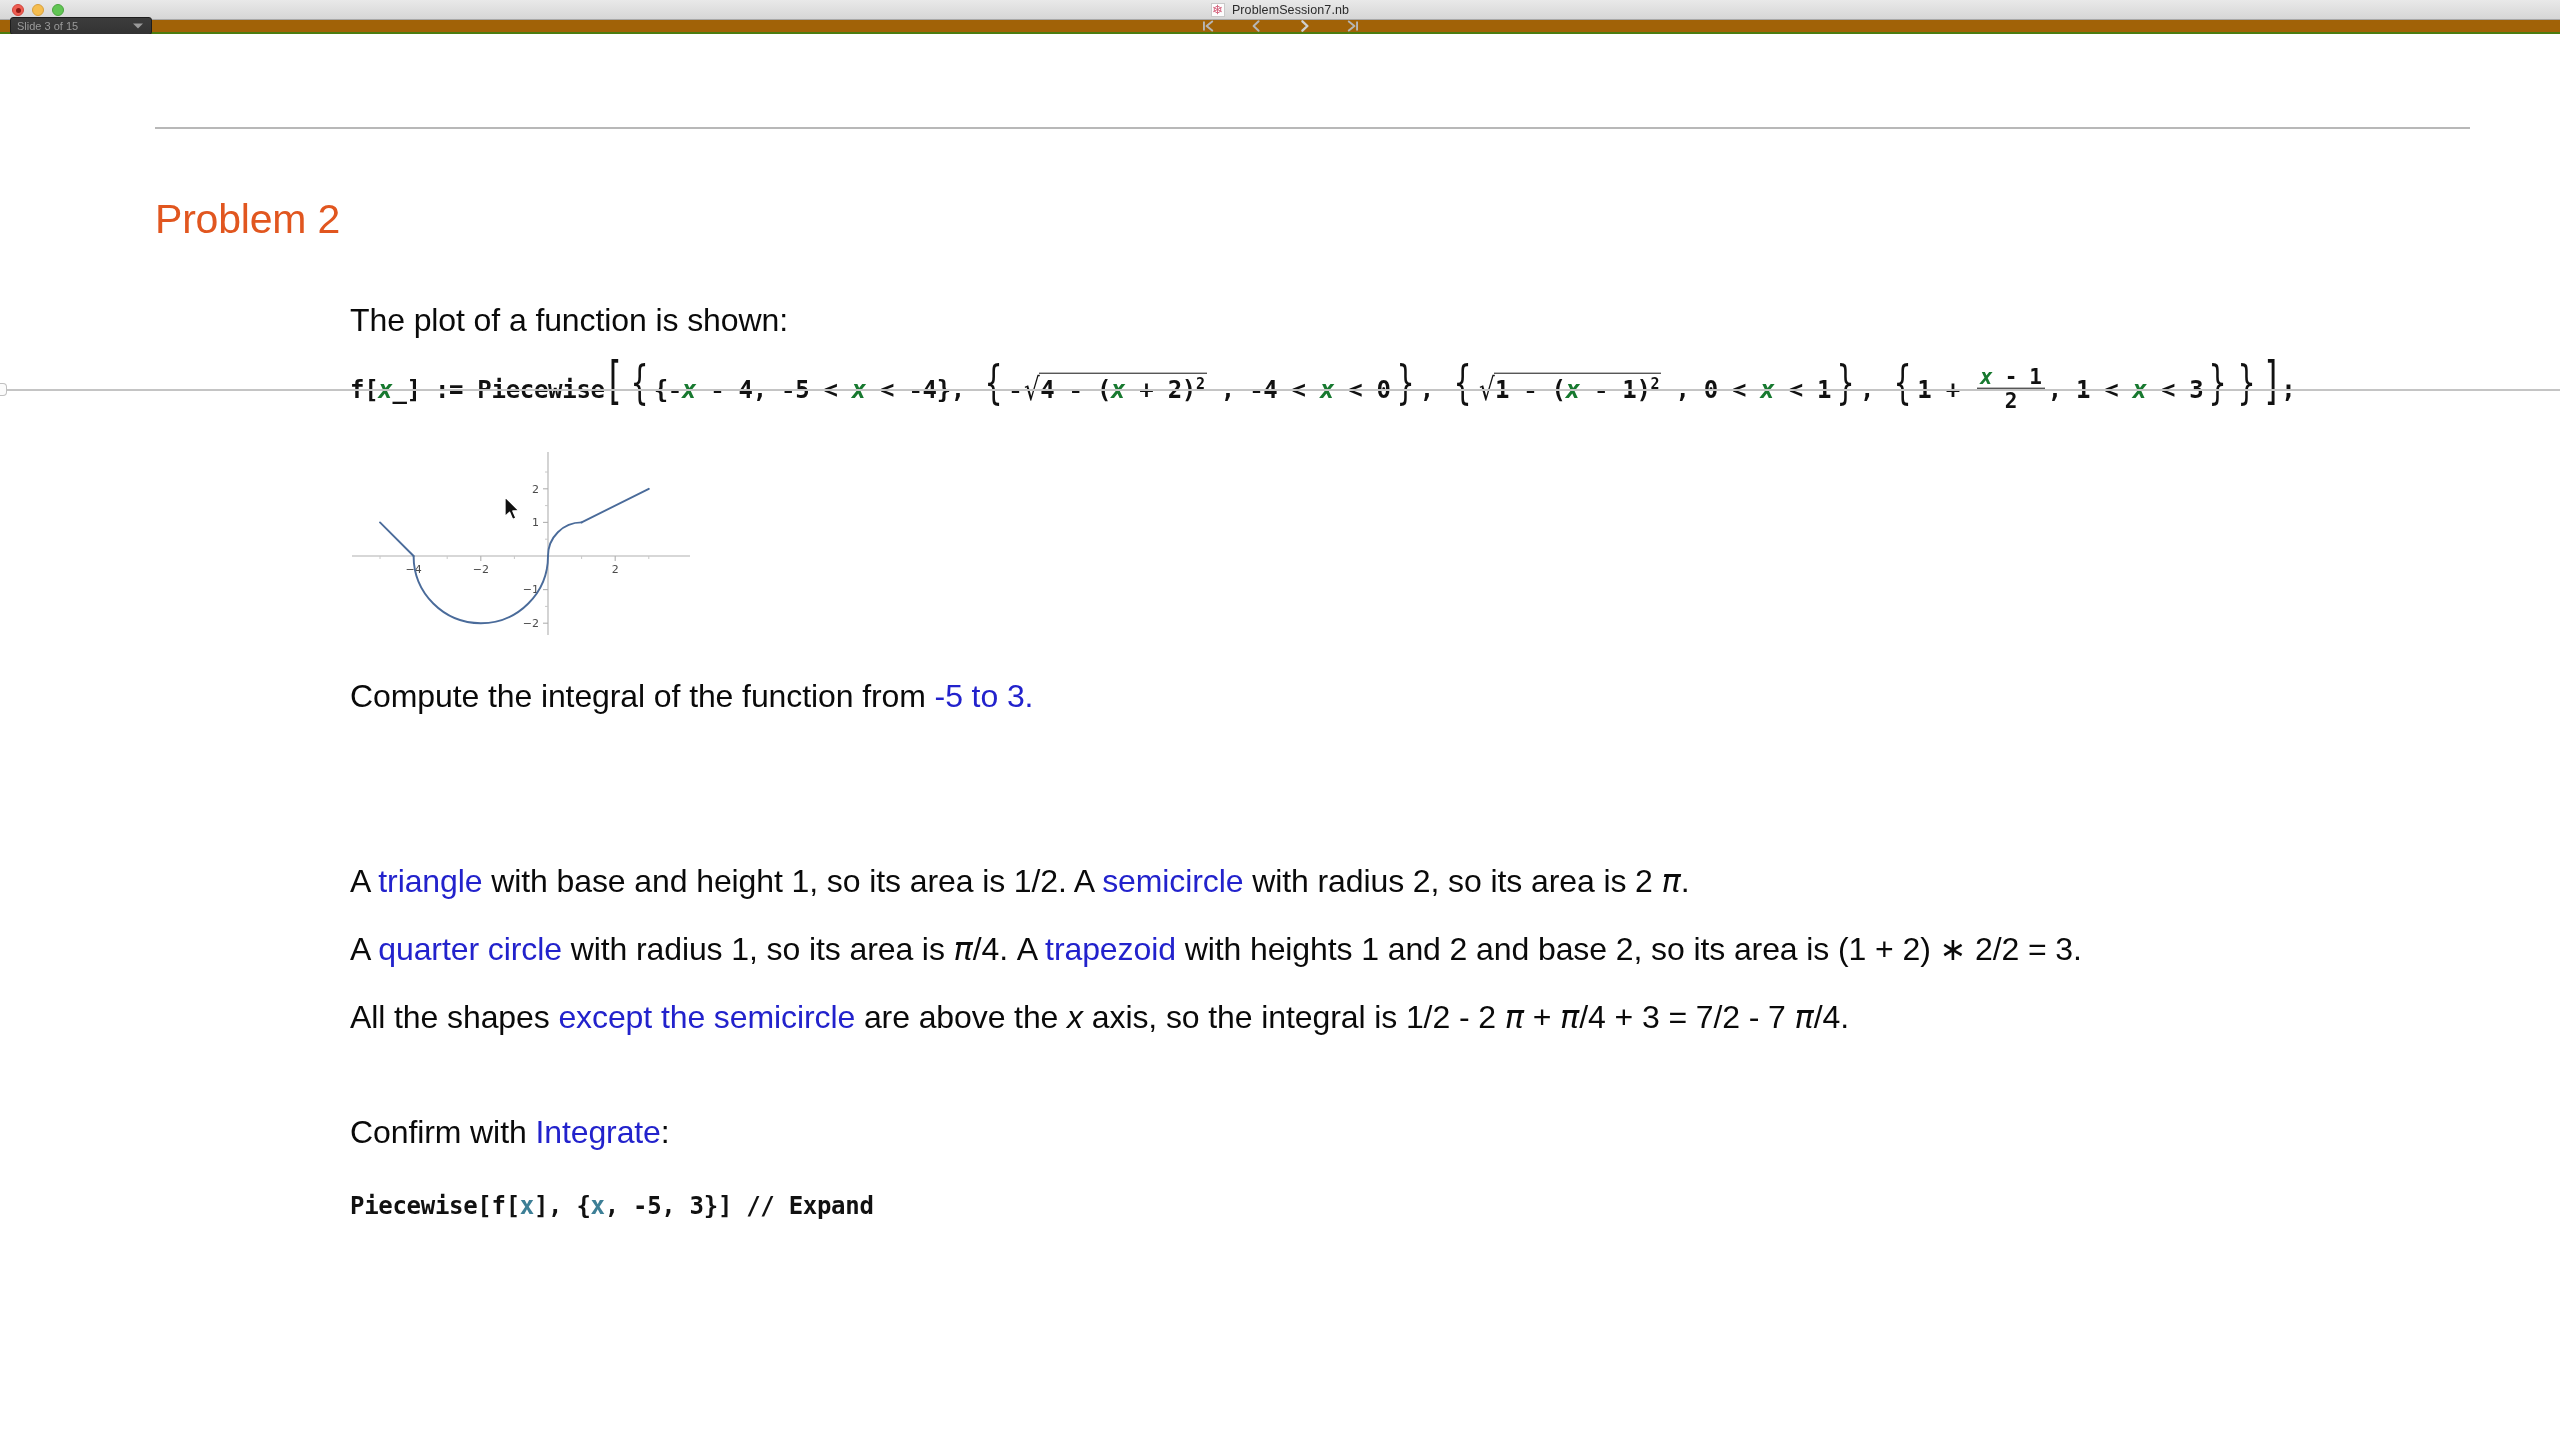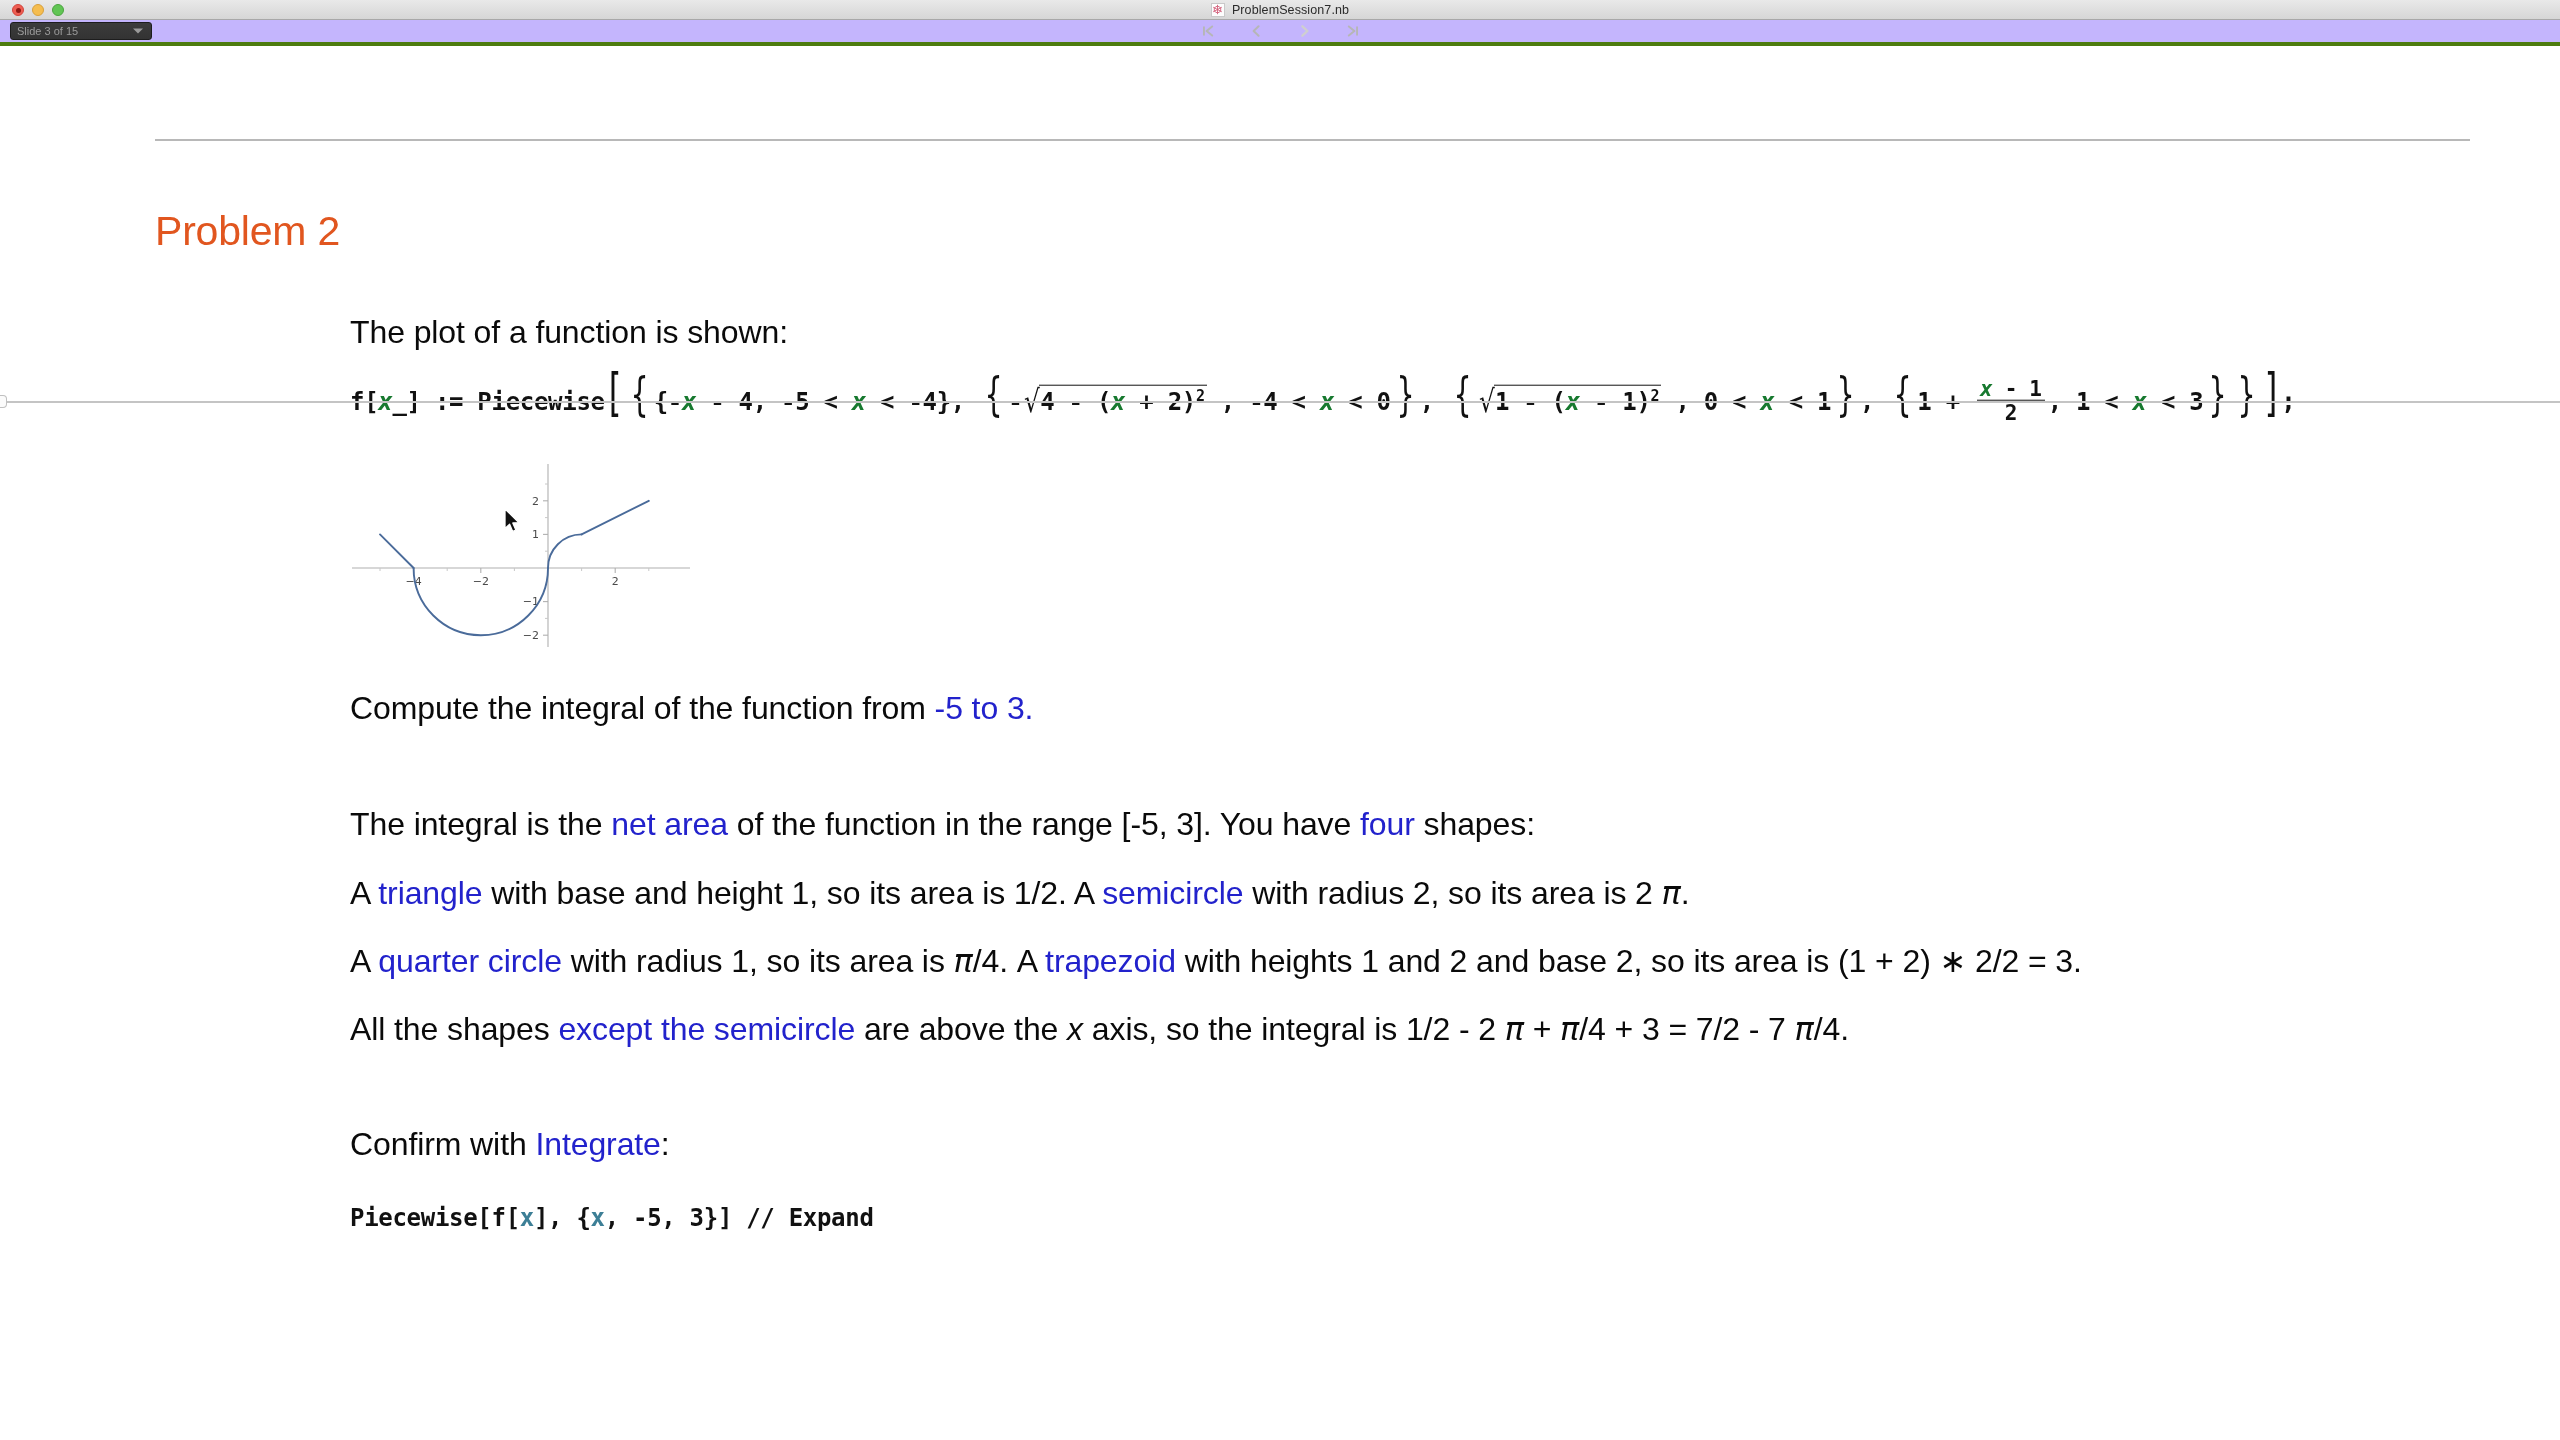--- a/index.html
+++ b/index.html
@@ -43,23 +43,23 @@
   }
   .title-text {
     font-size: 12.5px;
     color: #2b2b2b;
     letter-spacing: .1px;
   }
 
   
   .toolbar {
     position: relative;
-    height: 26px;
-    background: #c4b5fd;
-    border-bottom: 4px solid #4d7c0f;
+    height: 14px;
+    background: #a16207;
+    border-bottom: 2px solid #4d7c0f;
     display: flex;
     align-items: center;
   }
   .slide-select {
     margin-left: 10px;
     width: 142px;
     height: 18px;
     background: linear-gradient(to bottom, #3c3c3c, #333333);
     border: 1px solid #1d1d1d;
     border-radius: 3px;
@@ -353,23 +353,20 @@
   <div class="cursor">
     <svg width="20" height="28" viewBox="0 0 20 28">
       <path d="M2 1 L2 20.5 L6.6 16.2 L9.7 23.4 L12.9 22 L9.8 15 L15.8 14.6 Z" fill="#111111" stroke="#ffffff" stroke-width="1.3" stroke-linejoin="round"></path>
     </svg>
   </div>
 
   <div class="txt" style="top:644px">
     <span>Compute the integral of the function from </span><span class="blue">-5 to 3.</span>
   </div>
 
-  <div class="txt" style="top:760px">
-    <span>The integral is the </span><span class="blue">net area</span><span> of the function in the range [-5, 3]. You have </span><span class="blue">four</span><span> shapes:</span>
-  </div>
 
   <div class="txt" style="top:828px">
     <span>A </span><span class="blue">triangle</span><span> with base and height 1, so its area is 1/2. A </span><span class="blue">semicircle</span><span> with radius 2, so its area is 2 </span><span class="pi">π</span><span>.</span>
   </div>
 
   <div class="txt" style="top:896px">
     <span>A </span><span class="blue">quarter circle</span><span> with radius 1, so its area is </span><span class="pi">π</span><span>/4. A </span><span class="blue">trapezoid</span><span> with heights 1 and  2 and base 2, so its area is (1 + 2) ∗ 2/2 = 3.</span>
   </div>
 
   <div class="txt" style="top:964px">

